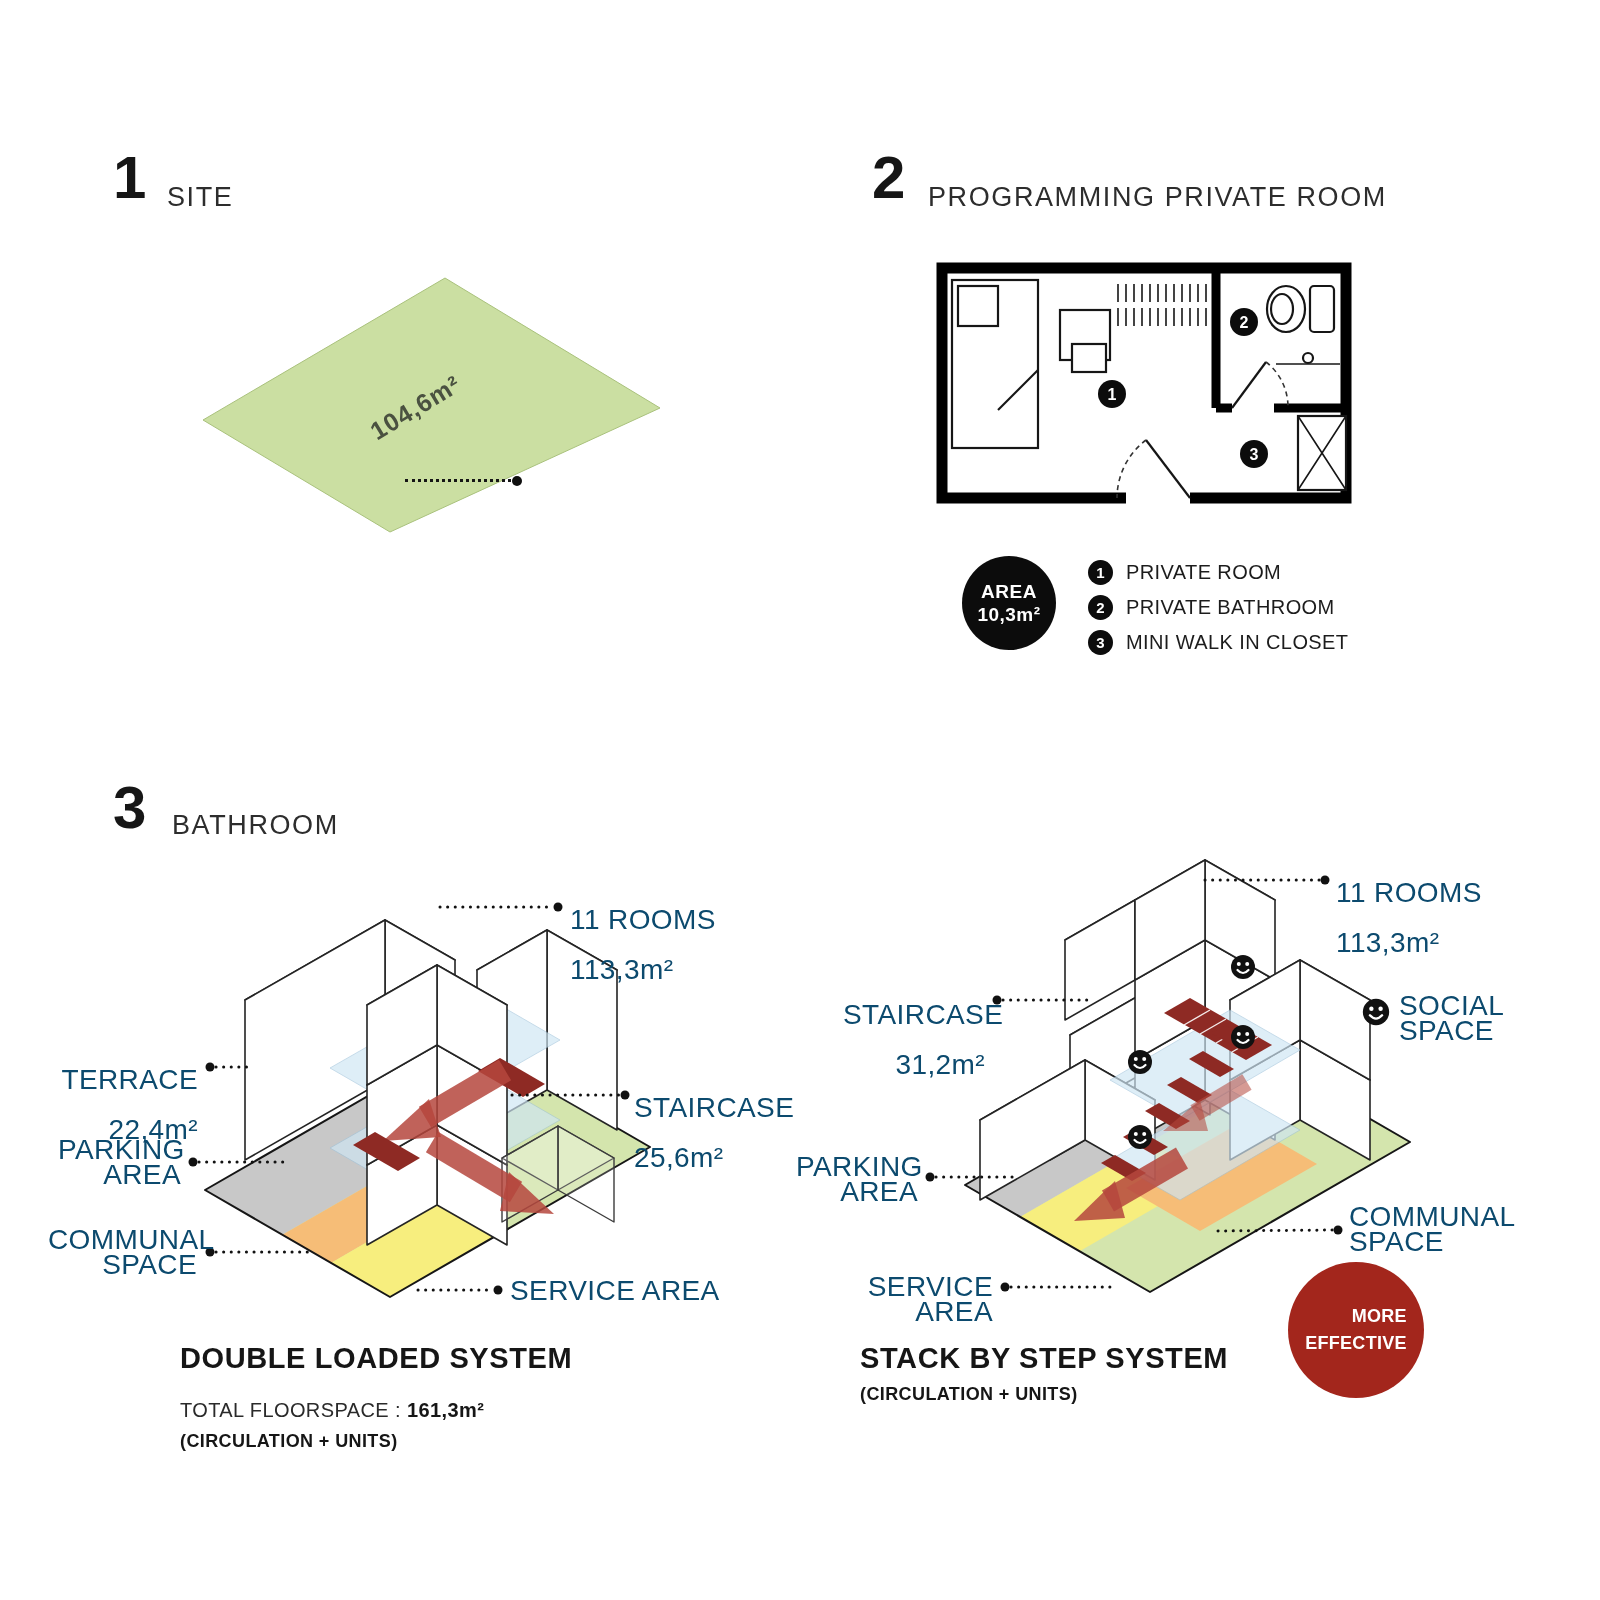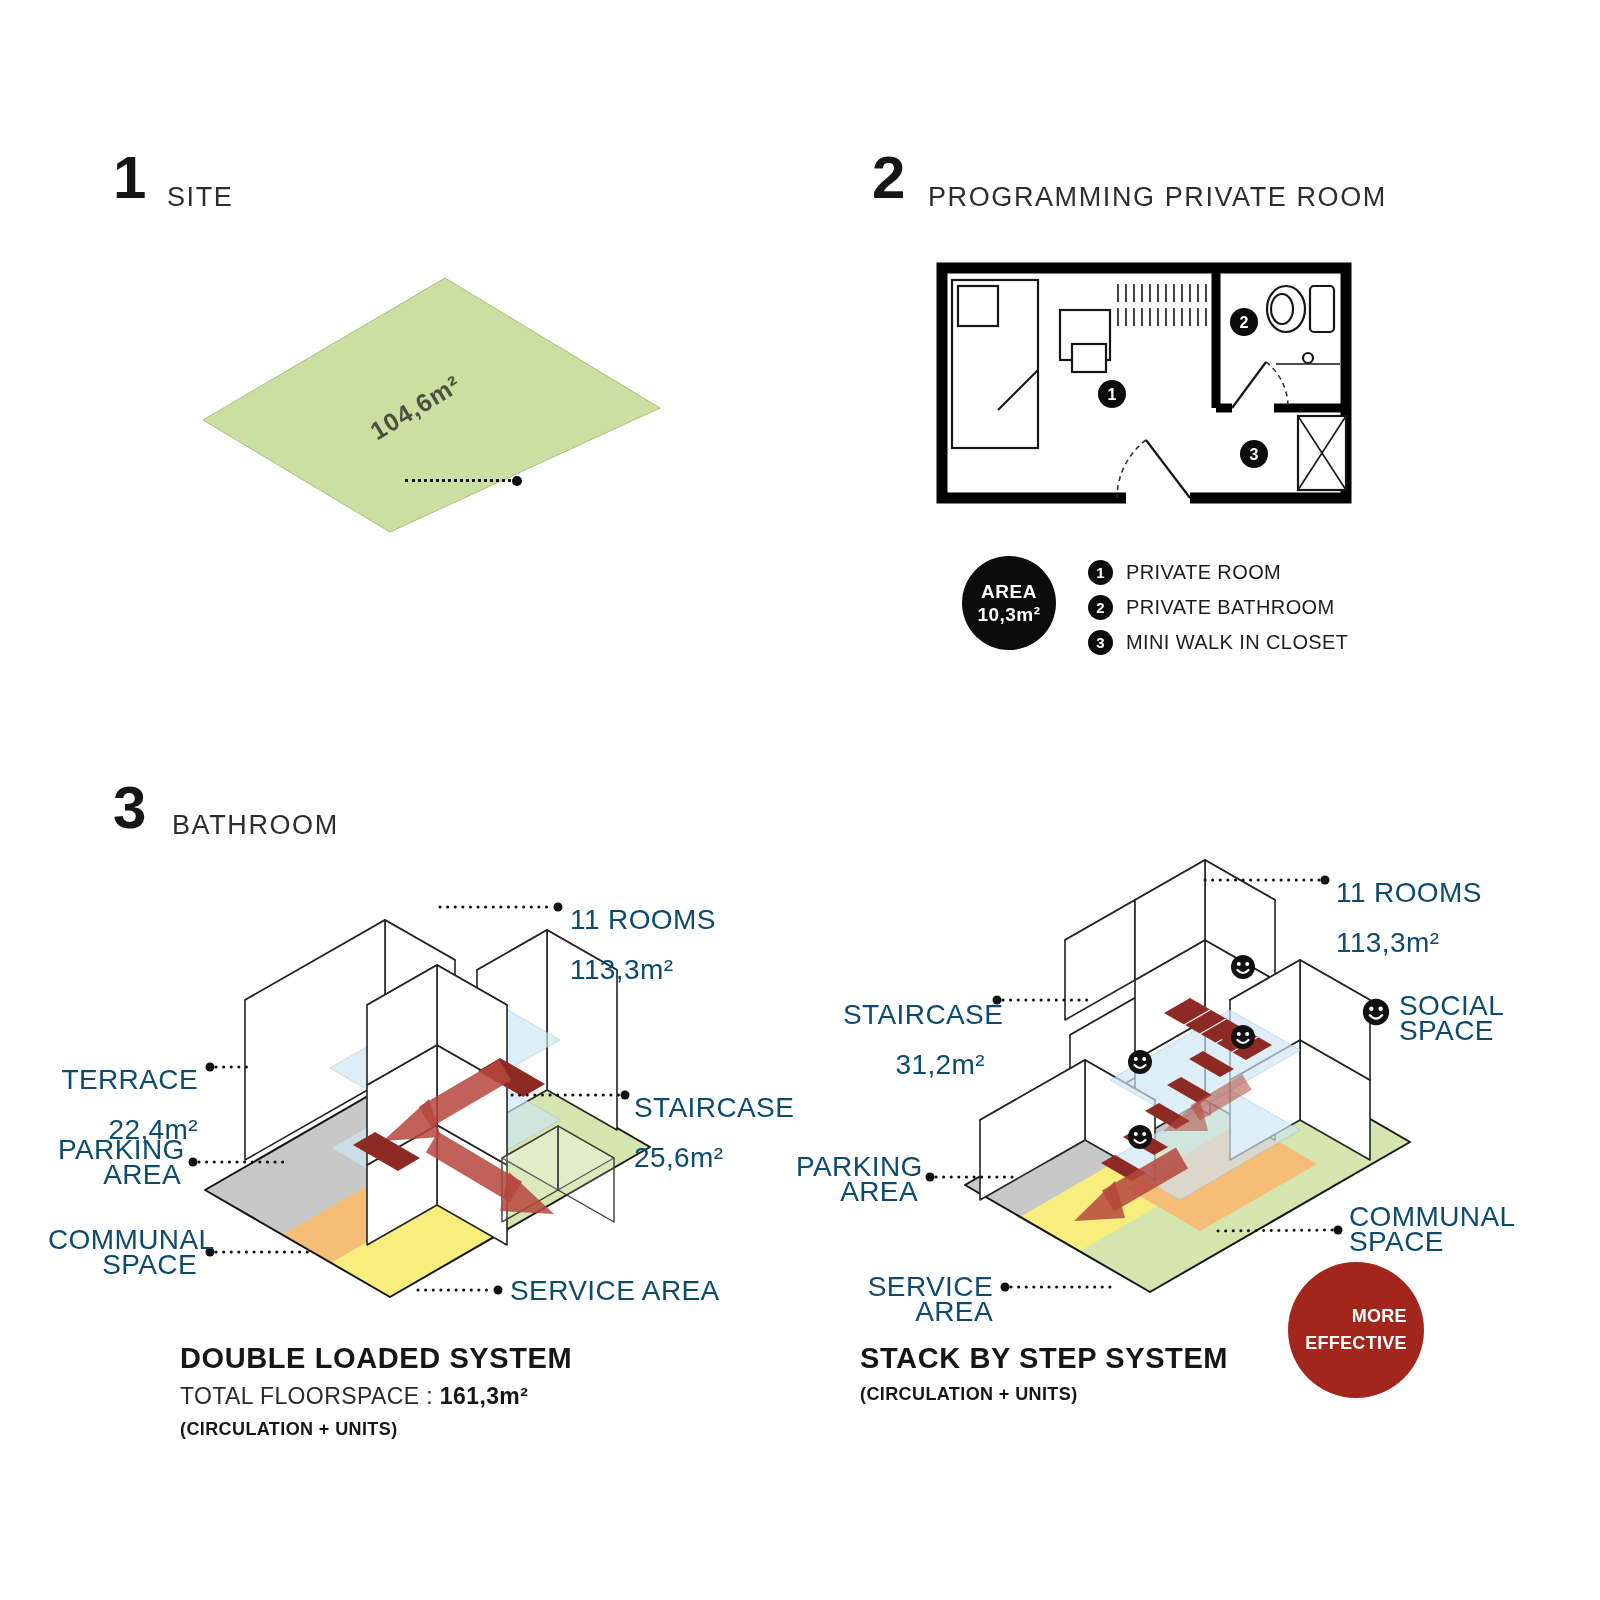--- a/index.html
+++ b/index.html
@@ -49,21 +49,21 @@
   .dotline{fill:none;stroke:#111;stroke-width:3;stroke-linecap:round;stroke-dasharray:.1 7.5}
   .dot{fill:#111}
   
   .lbl{position:absolute;font-size:28px;letter-spacing:.4px;line-height:25px;color:#0c4a6e;white-space:pre-line}
   .lbl .v{font-weight:400}
   .tr{text-align:right}
   .l1,.l2{display:block}
   
   .summary{position:absolute;text-align:left}
   .sys-title{font-size:29px;font-weight:700;letter-spacing:.6px;color:#161616}
-  .floorline{margin-top:8px;font-size:23px;letter-spacing:.4px;color:#2a2a2a}
+  .floorline{margin-top:24px;font-size:20px;letter-spacing:.4px;color:#2a2a2a}
   .floorline .v{font-weight:700;color:#161616}
   .floorline .v.red{color:var(--accent-red,#bf2318)}
   .circnote{margin-top:9px;font-size:18px;font-weight:700;letter-spacing:.4px;color:#161616}
   .badge{position:absolute;left:1288px;top:1262px;width:136px;height:136px;border-radius:50%;background:var(--badge-red,#a3261c);color:#fff;display:flex;align-items:center;justify-content:center;text-align:right;font-weight:700;font-size:18px;line-height:27px;letter-spacing:.3px;white-space:pre-line}
 </style>
 </head>
 <body>
 
 <div class="canvas">
 

